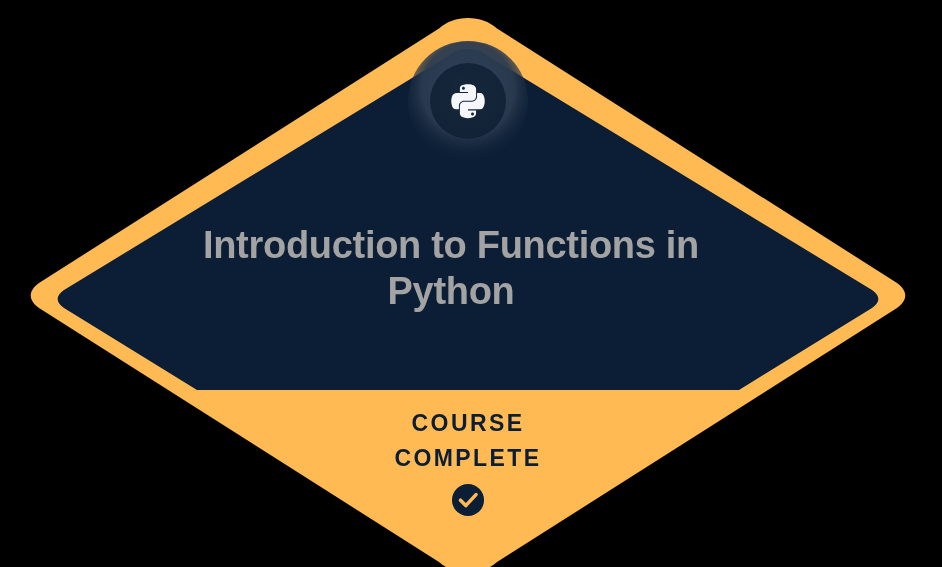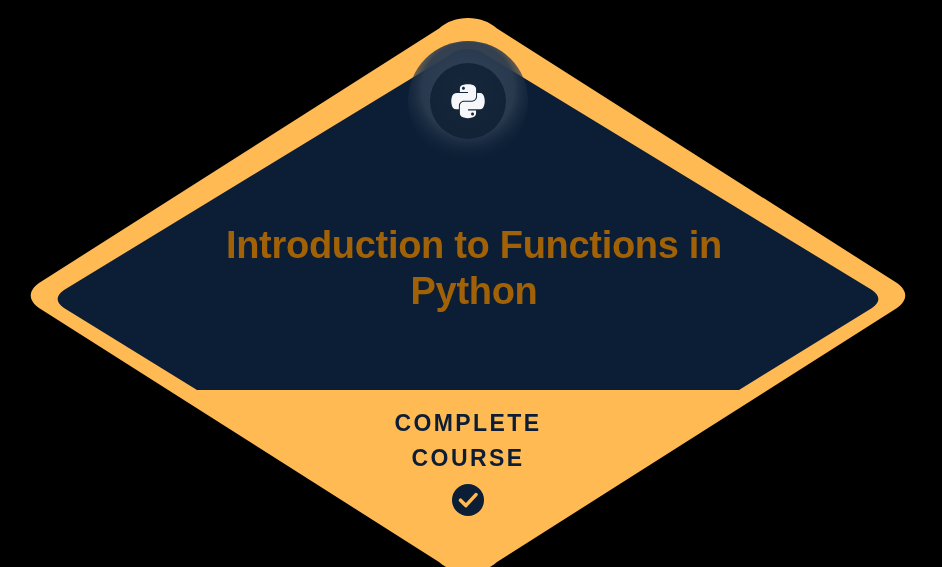--- a/index.html
+++ b/index.html
@@ -37,31 +37,31 @@
     position: absolute;
     left: 0;
     top: 0;
     width: 942px;
     height: 567px;
     pointer-events: none;
   }
 
   #course-title {
     position: absolute;
-    left: 177px;
+    left: 154px;
     top: 222px;
     width: 594px;
     margin: 0;
     text-align: center;
     font-family: "Liberation Sans", sans-serif;
     font-size: 38px;
     line-height: 46px;
     font-weight: bold;
     letter-spacing: -0.3px;
-    color: #a16207;
+    color: #a3a3a3;
     white-space: pre-line;
   }
 
   #status-block {
     position: absolute;
     left: 171px;
     top: 406px;
     width: 594px;
     text-align: center;
   }
@@ -153,18 +153,18 @@
       <circle cx="468" cy="500" r="16" fill="#0B1E35"></circle>
       <path d="M460.5 500.2 L465.8 505.6 L476 494.6" fill="none" stroke="#FFBA54" stroke-width="3.6" stroke-linecap="round" stroke-linejoin="round"></path>
     </g>
   </svg>
 
   <div class="overlay">
     <h1 id="course-title">Introduction to Functions in
 Python</h1>
 
     <div id="status-block">
+      <span class="status-line">COURSE</span>
       <span class="status-line">COMPLETE</span>
-      <span class="status-line">COURSE</span>
     </div>
   </div>
 
 </div>
 
 </body></html>

